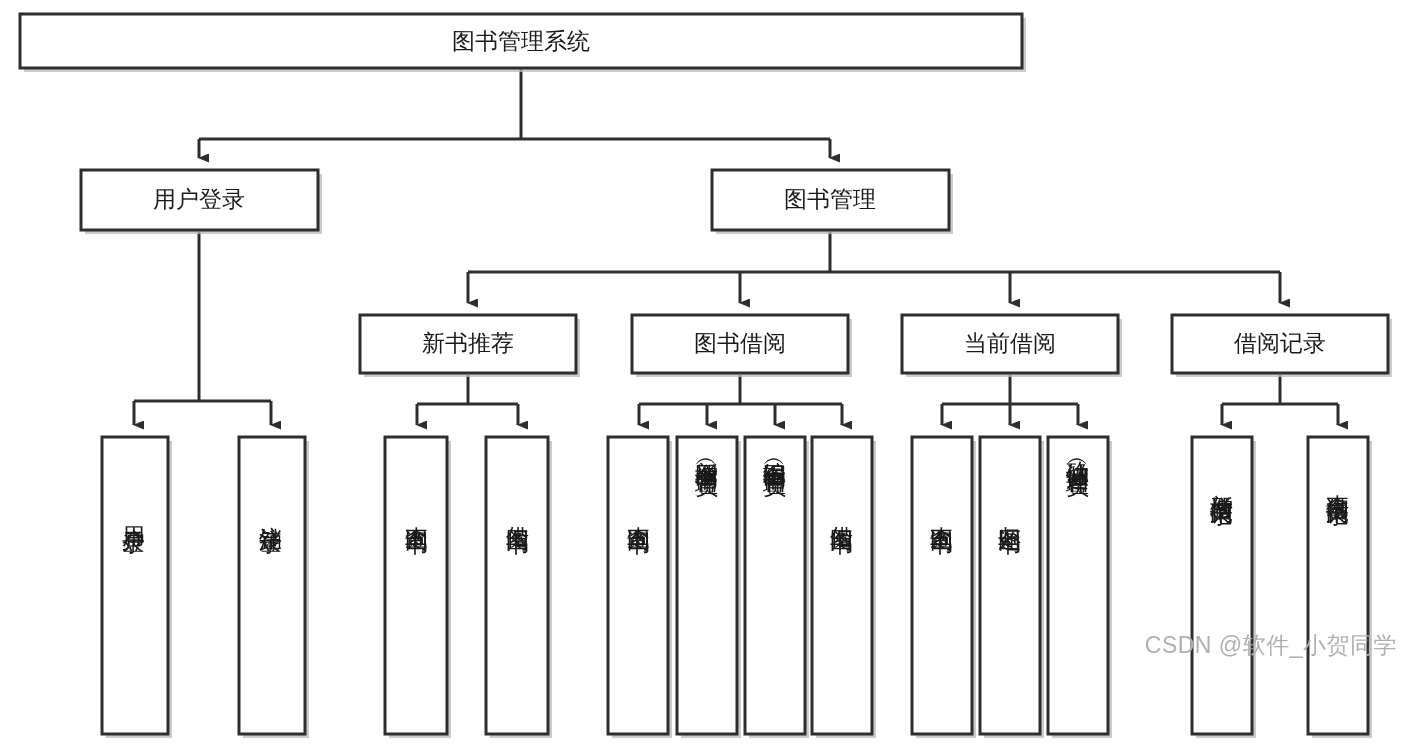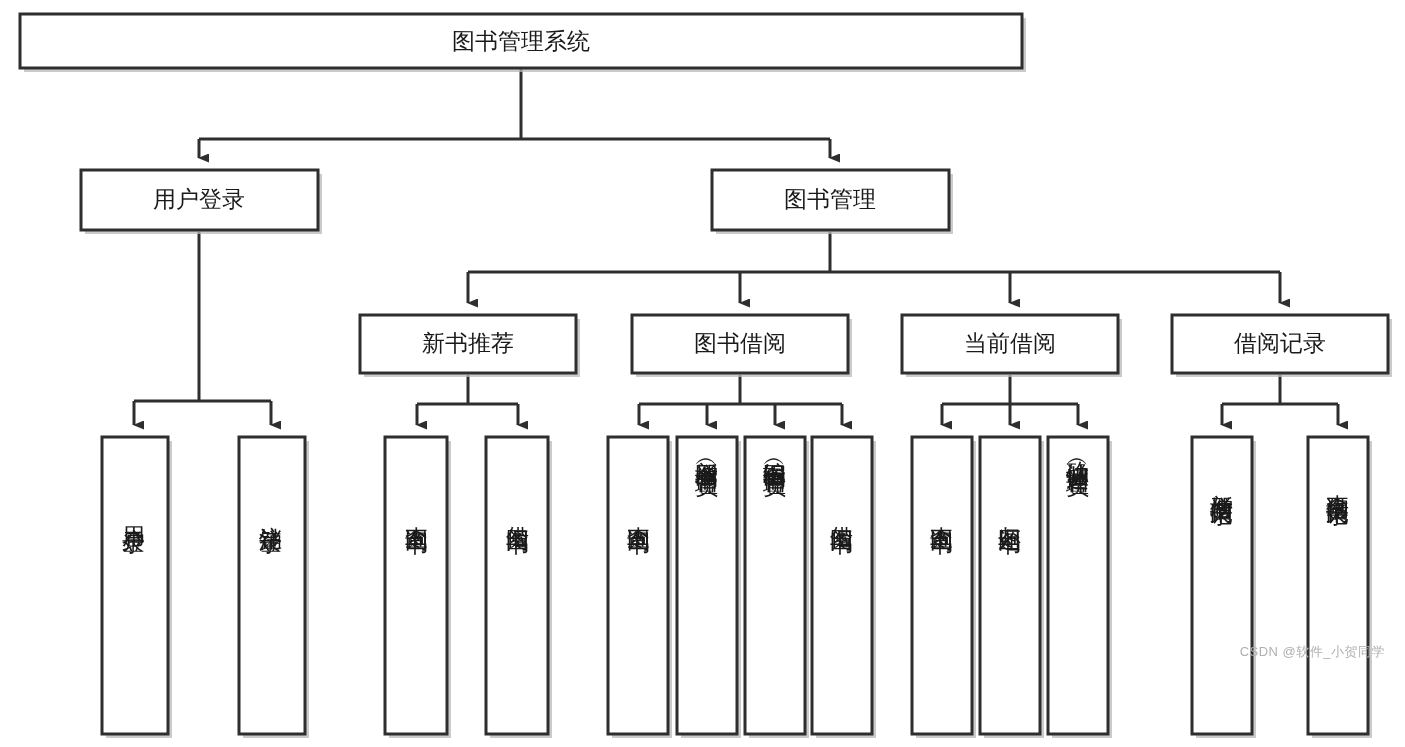--- a/index.html
+++ b/index.html
@@ -50,24 +50,24 @@
   .node-label-vertical {
     font-family: "Liberation Sans", "DejaVu Sans", sans-serif;
     fill: #1a1a1a;
     font-size: 23px;
     text-anchor: middle;
     writing-mode: vertical-rl;
     letter-spacing: 2px;
   }
   .watermark {
     position: absolute;
-    right: 20px;
+    right: 8px;
     bottom: 6px;
     font-family: "Liberation Sans", "DejaVu Sans", sans-serif;
-    font-size: 13px;
+    font-size: 23px;
     color: #b0b0b0;
     letter-spacing: 0.5px;
     white-space: nowrap;
     user-select: none;
   }
 </style>
 </head>
 <body>
 
 <div id="diagram-root">

